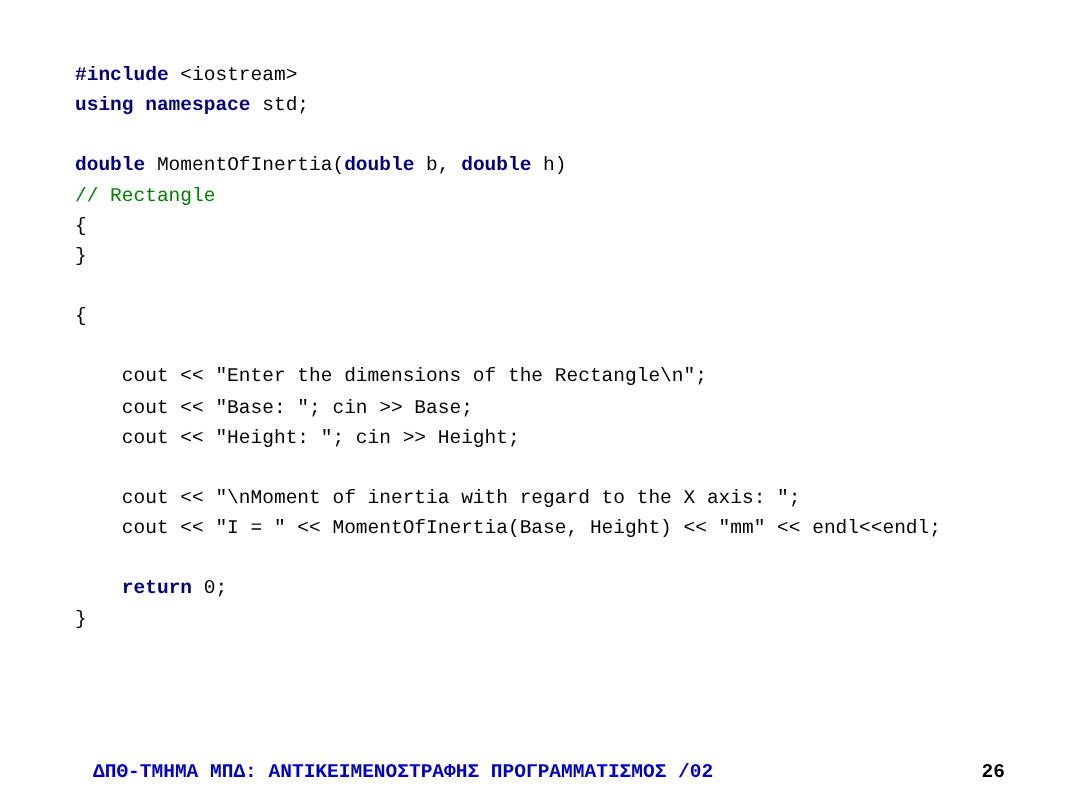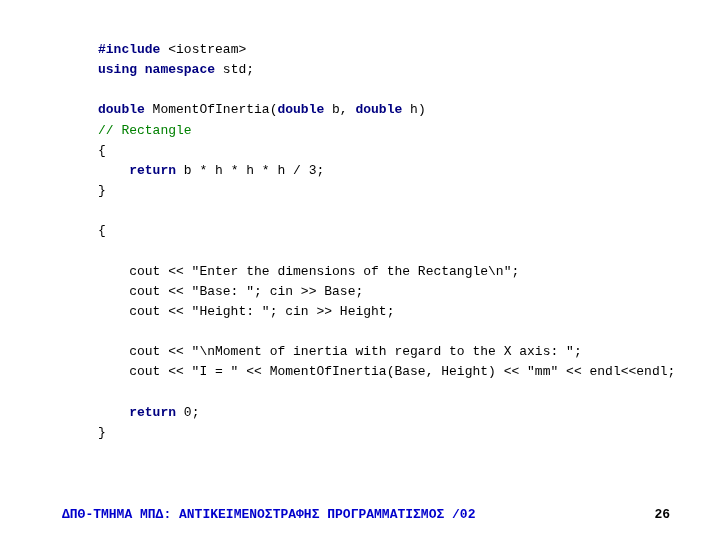--- a/index.html
+++ b/index.html
@@ -22,21 +22,20 @@
       background-color: #ffffff;
       position: relative;
       padding: 40px 50px 50px 50px;
     }
 
     .code-block {
       font-family: 'Courier New', Courier, monospace;
       font-size: 13px;
       line-height: 1.55;
       color: #000000;
-      margin-left: 48px;
     }
 
     .code-line {
       white-space: pre;
       display: block;
     }
 
     .kw {
       color: #000080;
       font-weight: bold;
@@ -80,21 +79,20 @@
 
 <div class="slide-container">
   <div class="code-block">
 
     <span class="code-line"><span class="kw">#include</span> &lt;iostream&gt;</span>
     <span class="code-line"><span class="kw">using namespace</span> std;</span>
     <span class="empty-line"></span>
     <span class="code-line"><span class="kw">double</span> MomentOfInertia(<span class="kw">double</span> b, <span class="kw">double</span> h)</span>
     <span class="code-line comment">// Rectangle</span>
     <span class="code-line">{</span>
-    <span class="code-line">    <span class="kw">return</span> b * h * h * h / 3;</span>
     <span class="code-line">}</span>
     <span class="empty-line"></span>
     <span class="code-line">{</span>
     <span class="empty-line"></span>
     <span class="code-line">    cout &lt;&lt; "Enter the dimensions of the Rectangle\n";</span>
     <span class="code-line">    cout &lt;&lt; "Base: "; cin &gt;&gt; Base;</span>
     <span class="code-line">    cout &lt;&lt; "Height: "; cin &gt;&gt; Height;</span>
     <span class="empty-line"></span>
     <span class="code-line">    cout &lt;&lt; "\nMoment of inertia with regard to the X axis: ";</span>
     <span class="code-line">    cout &lt;&lt; "I = " &lt;&lt; MomentOfInertia(Base, Height) &lt;&lt; "mm" &lt;&lt; endl&lt;&lt;endl;</span>

